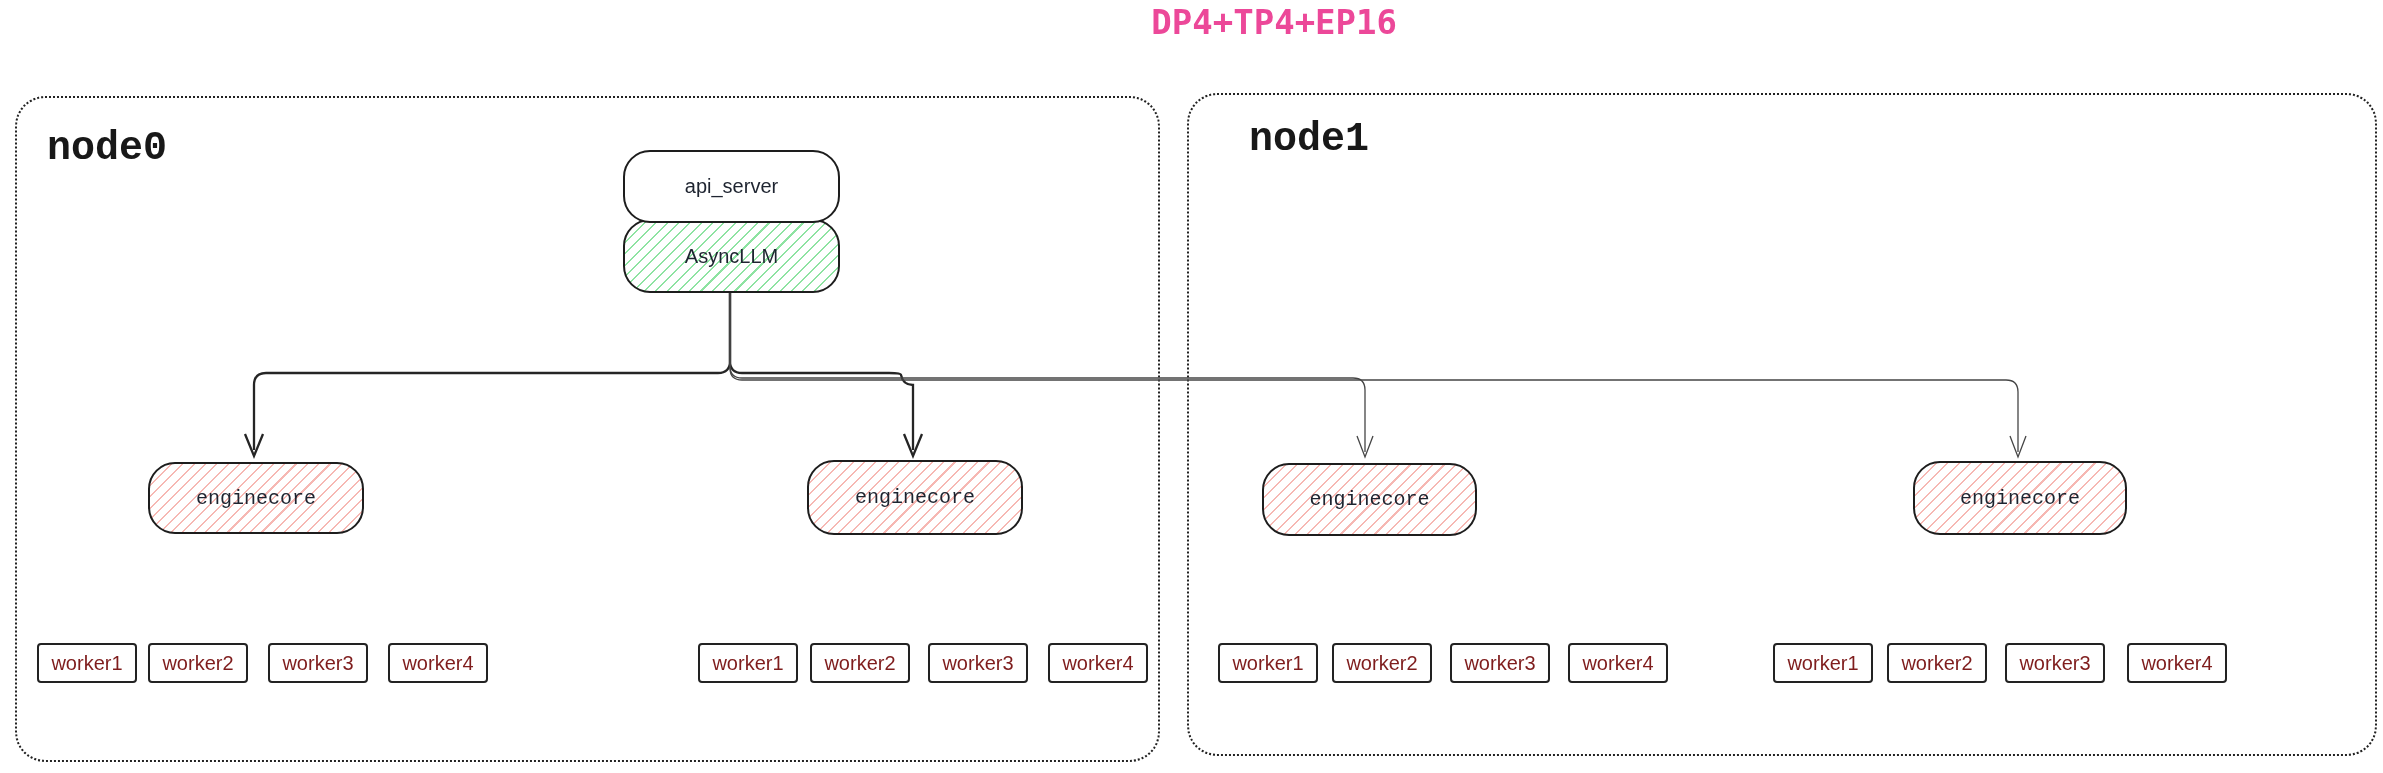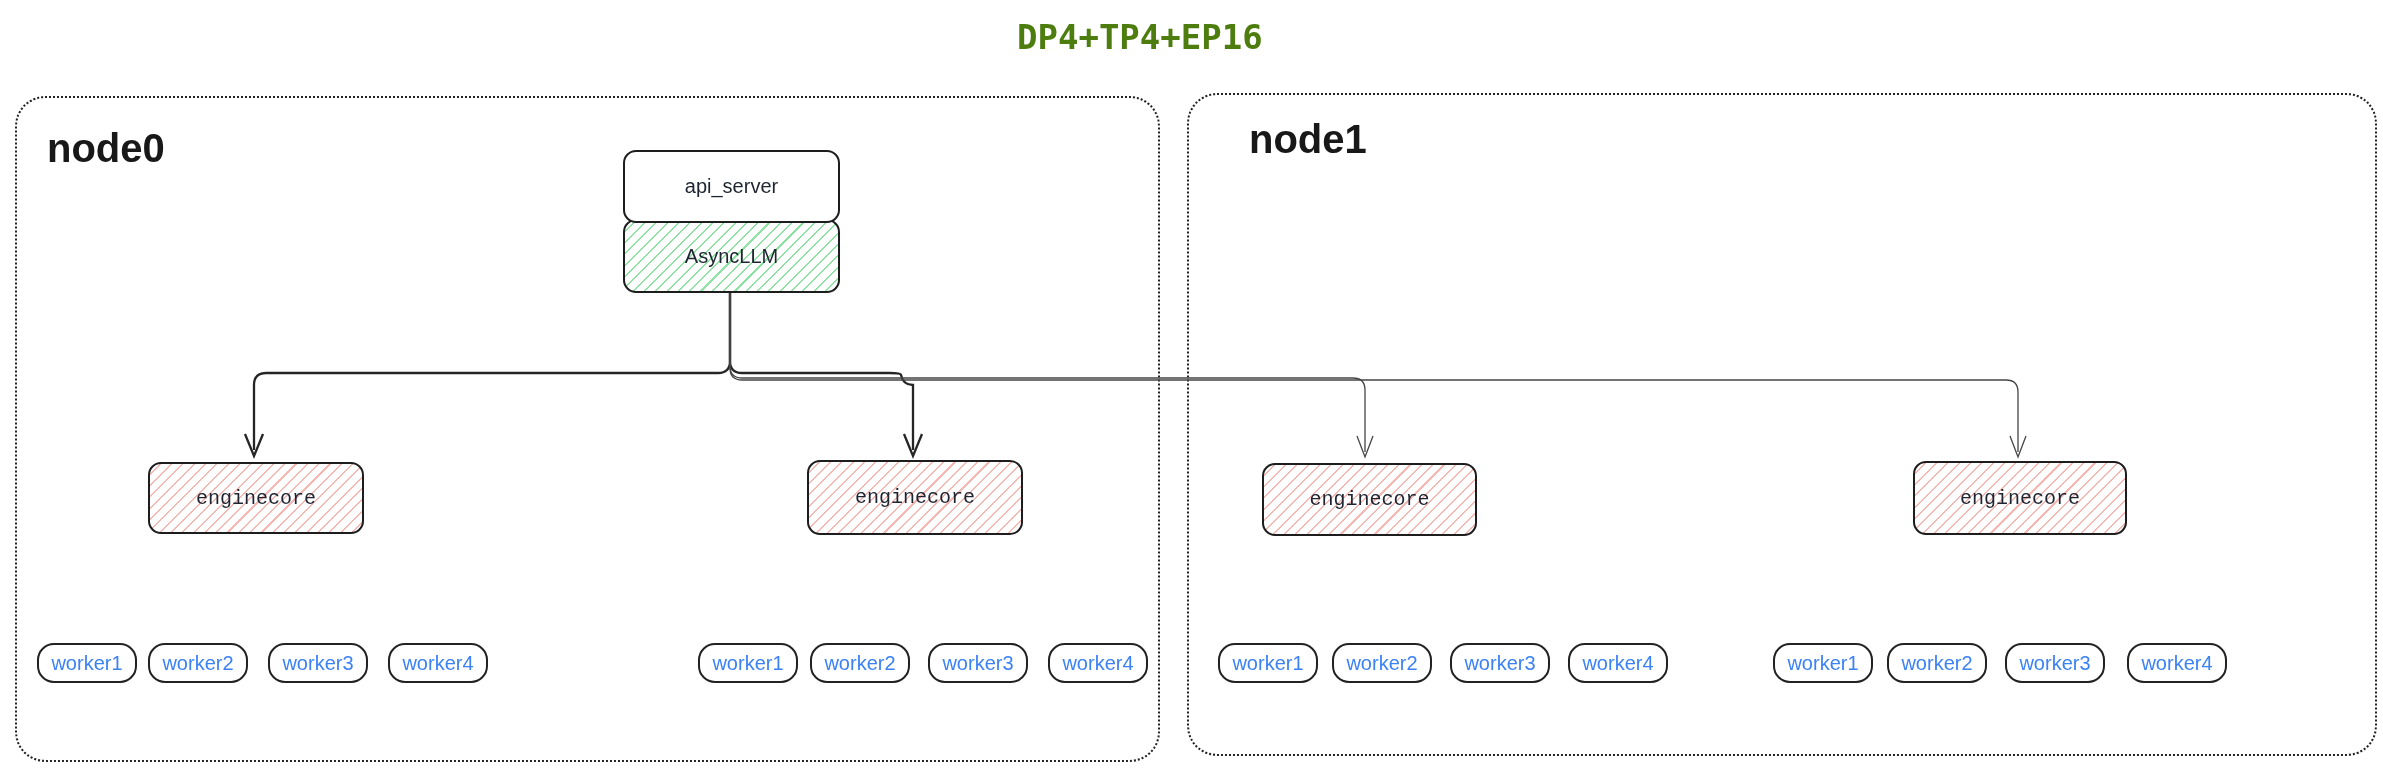--- a/index.html
+++ b/index.html
@@ -1,51 +1,51 @@
 <!DOCTYPE html>
 <html><head>
 <meta charset="utf-8">
 <style>
   html,body{margin:0;padding:0;background:#ffffff;}
   body{width:2383px;height:773px;position:relative;overflow:hidden;
        font-family:"Liberation Sans",sans-serif;color:#1e2430;}
   .canvas{position:absolute;inset:0;}
 
-  .title{position:absolute;left:1017px;top:17px;width:380px;text-align:left;
+  .title{position:absolute;left:1017px;top:2px;width:380px;text-align:right;
          font-family:"DejaVu Sans Mono",monospace;font-weight:bold;
-         font-size:34px;color:#4d7c0f;letter-spacing:0px;}
+         font-size:34px;color:#ec4899;letter-spacing:0px;}
 
   .node{position:absolute;border:2.6px dotted #222;border-radius:30px;background:transparent;}
   .node0{left:15px;top:96px;width:1141px;height:662px;}
   .node1{left:1187px;top:93px;width:1186px;height:659px;}
-  .node-label{position:absolute;font-family:Liberation Sans, sans-serif;
+  .node-label{position:absolute;font-family:Liberation Mono, monospace;
               font-weight:bold;font-size:40px;color:#181818;}
   .node0-label{left:30px;top:28px;}
   .node1-label{left:22px;top:22px;margin-left:38px;}
 
-  .box{position:absolute;border:2.2px solid #1d1d1d;border-radius:13px;
+  .box{position:absolute;border:2.2px solid #1d1d1d;border-radius:27px;
        background:#ffffff;display:flex;align-items:center;justify-content:center;
        font-size:20px;color:#1e2430;}
   .api{left:623px;top:150px;width:213px;height:69px;z-index:3;}
   .asyncllm{left:623px;top:219px;width:213px;height:70px;z-index:2;
      background-image:repeating-linear-gradient(135deg,
         rgba(122,222,145,0.0) 0px, rgba(122,222,145,0.0) 6.5px,
         rgba(122,222,145,0.85) 6.5px, rgba(122,222,145,0.85) 8px);}
   .ec{background-image:repeating-linear-gradient(135deg,
         rgba(244,166,160,0.0) 0px, rgba(244,166,160,0.0) 6.5px,
         rgba(244,166,160,0.8) 6.5px, rgba(244,166,160,0.8) 8px);font-family:Liberation Mono, monospace;}
   .ec1{left:148px;top:462px;width:212px;height:68px;}
   .ec2{left:807px;top:460px;width:212px;height:71px;}
   .ec3{left:1262px;top:463px;width:211px;height:69px;}
   .ec4{left:1913px;top:461px;width:210px;height:70px;}
 
   .worker{position:absolute;top:643px;height:36px;width:96px;
-          border:2.2px solid #222;border-radius:17px;background:#fff;
+          border:2.2px solid #222;border-radius:4px;background:#fff;
           display:flex;align-items:center;justify-content:center;
-          font-size:20px;color:#3b82f6;}
+          font-size:20px;color:#7f1d1d;}
   
   .g1w1{left:37px;}  .g1w2{left:148px;} .g1w3{left:268px;} .g1w4{left:388px;}
   
   .g2w1{left:698px;} .g2w2{left:810px;} .g2w3{left:928px;} .g2w4{left:1048px;}
   
   .g3w1{left:1218px;}.g3w2{left:1332px;}.g3w3{left:1450px;}.g3w4{left:1568px;}
   
   .g4w1{left:1773px;}.g4w2{left:1887px;}.g4w3{left:2005px;}.g4w4{left:2127px;}
 
   svg.edges{position:absolute;left:0;top:0;width:2383px;height:773px;z-index:1;}

